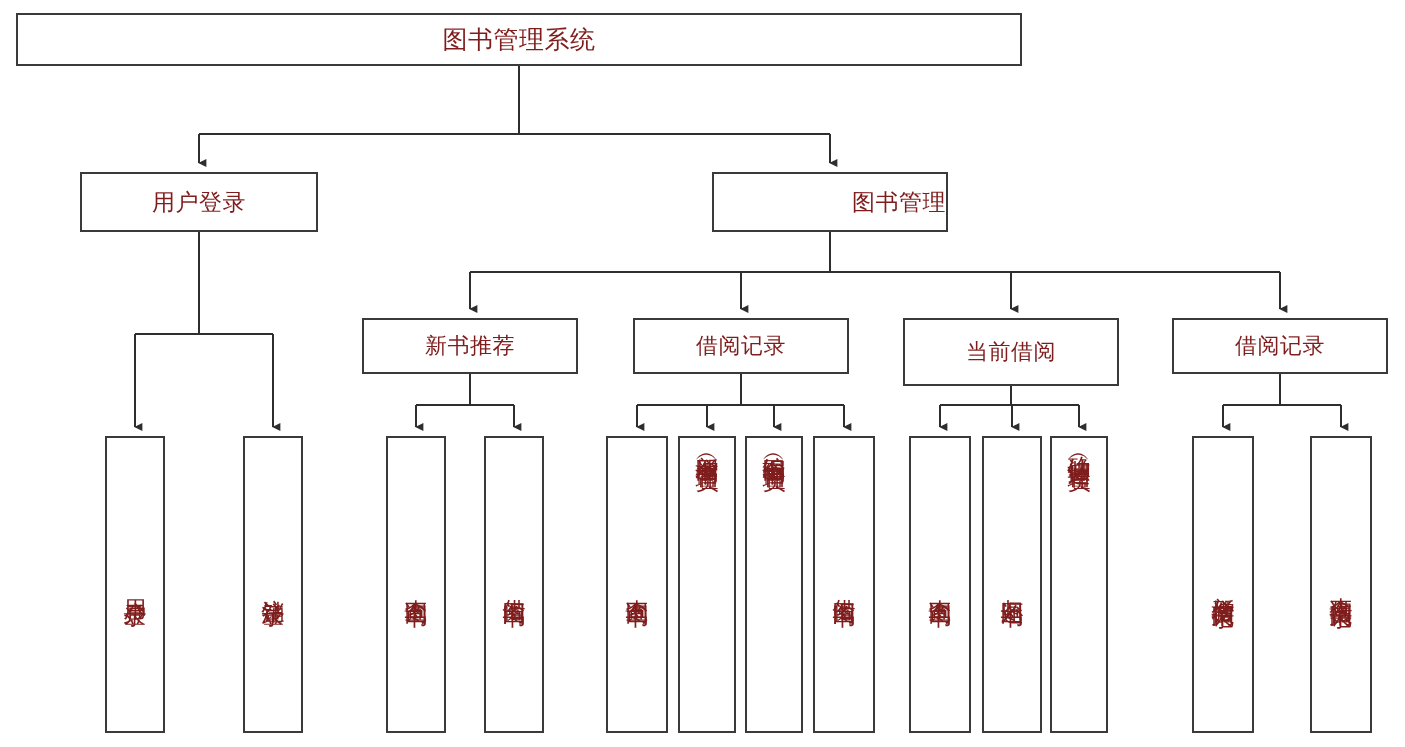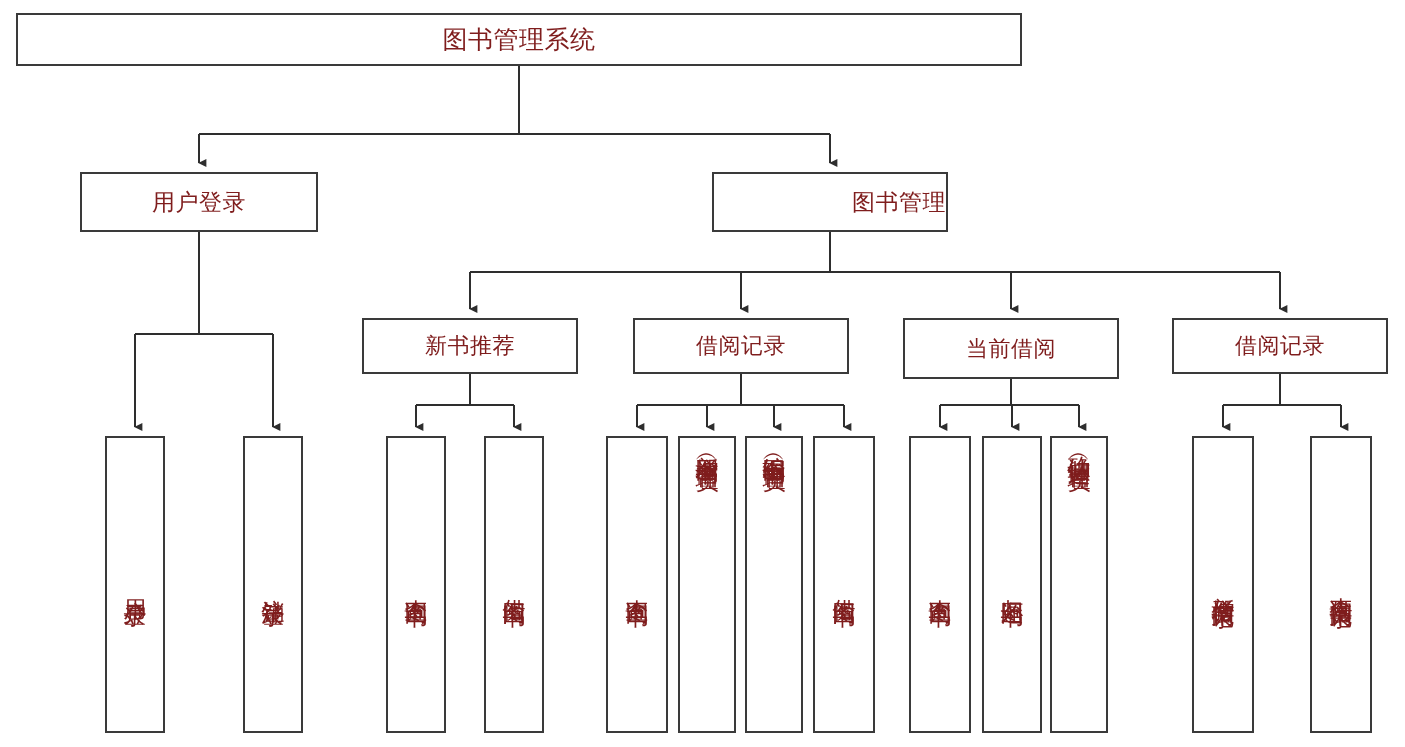--- a/index.html
+++ b/index.html
@@ -127,21 +127,21 @@
   <div class="node-box lvl-two" style="left: 712px; top: 172px; width: 236px; height: 60px; justify-content: flex-end;">
     <span class="node-label">图书管理</span>
   </div>
 
   <div class="node-box lvl-three" style="left: 362px; top: 318px; width: 216px; height: 56px;">
     <span class="node-label">新书推荐</span>
   </div>
   <div class="node-box lvl-three" style="left: 633px; top: 318px; width: 216px; height: 56px;">
     <span class="node-label">借阅记录</span>
   </div>
-  <div class="node-box lvl-three" style="left: 903px; top: 318px; width: 216px; height: 61px;">
+  <div class="node-box lvl-three" style="left: 903px; top: 318px; width: 216px; height: 68px;">
     <span class="node-label">当前借阅</span>
   </div>
   <div class="node-box lvl-three" style="left: 1172px; top: 318px; width: 216px; height: 56px;">
     <span class="node-label">借阅记录</span>
   </div>
 
   <div class="node-box leaf center-mid" style="left: 105px; top: 436px; width: 60px; height: 297px;">
     <span class="node-label">用户登录</span>
   </div>
   <div class="node-box leaf center-mid" style="left: 243px; top: 436px; width: 60px; height: 297px;">

